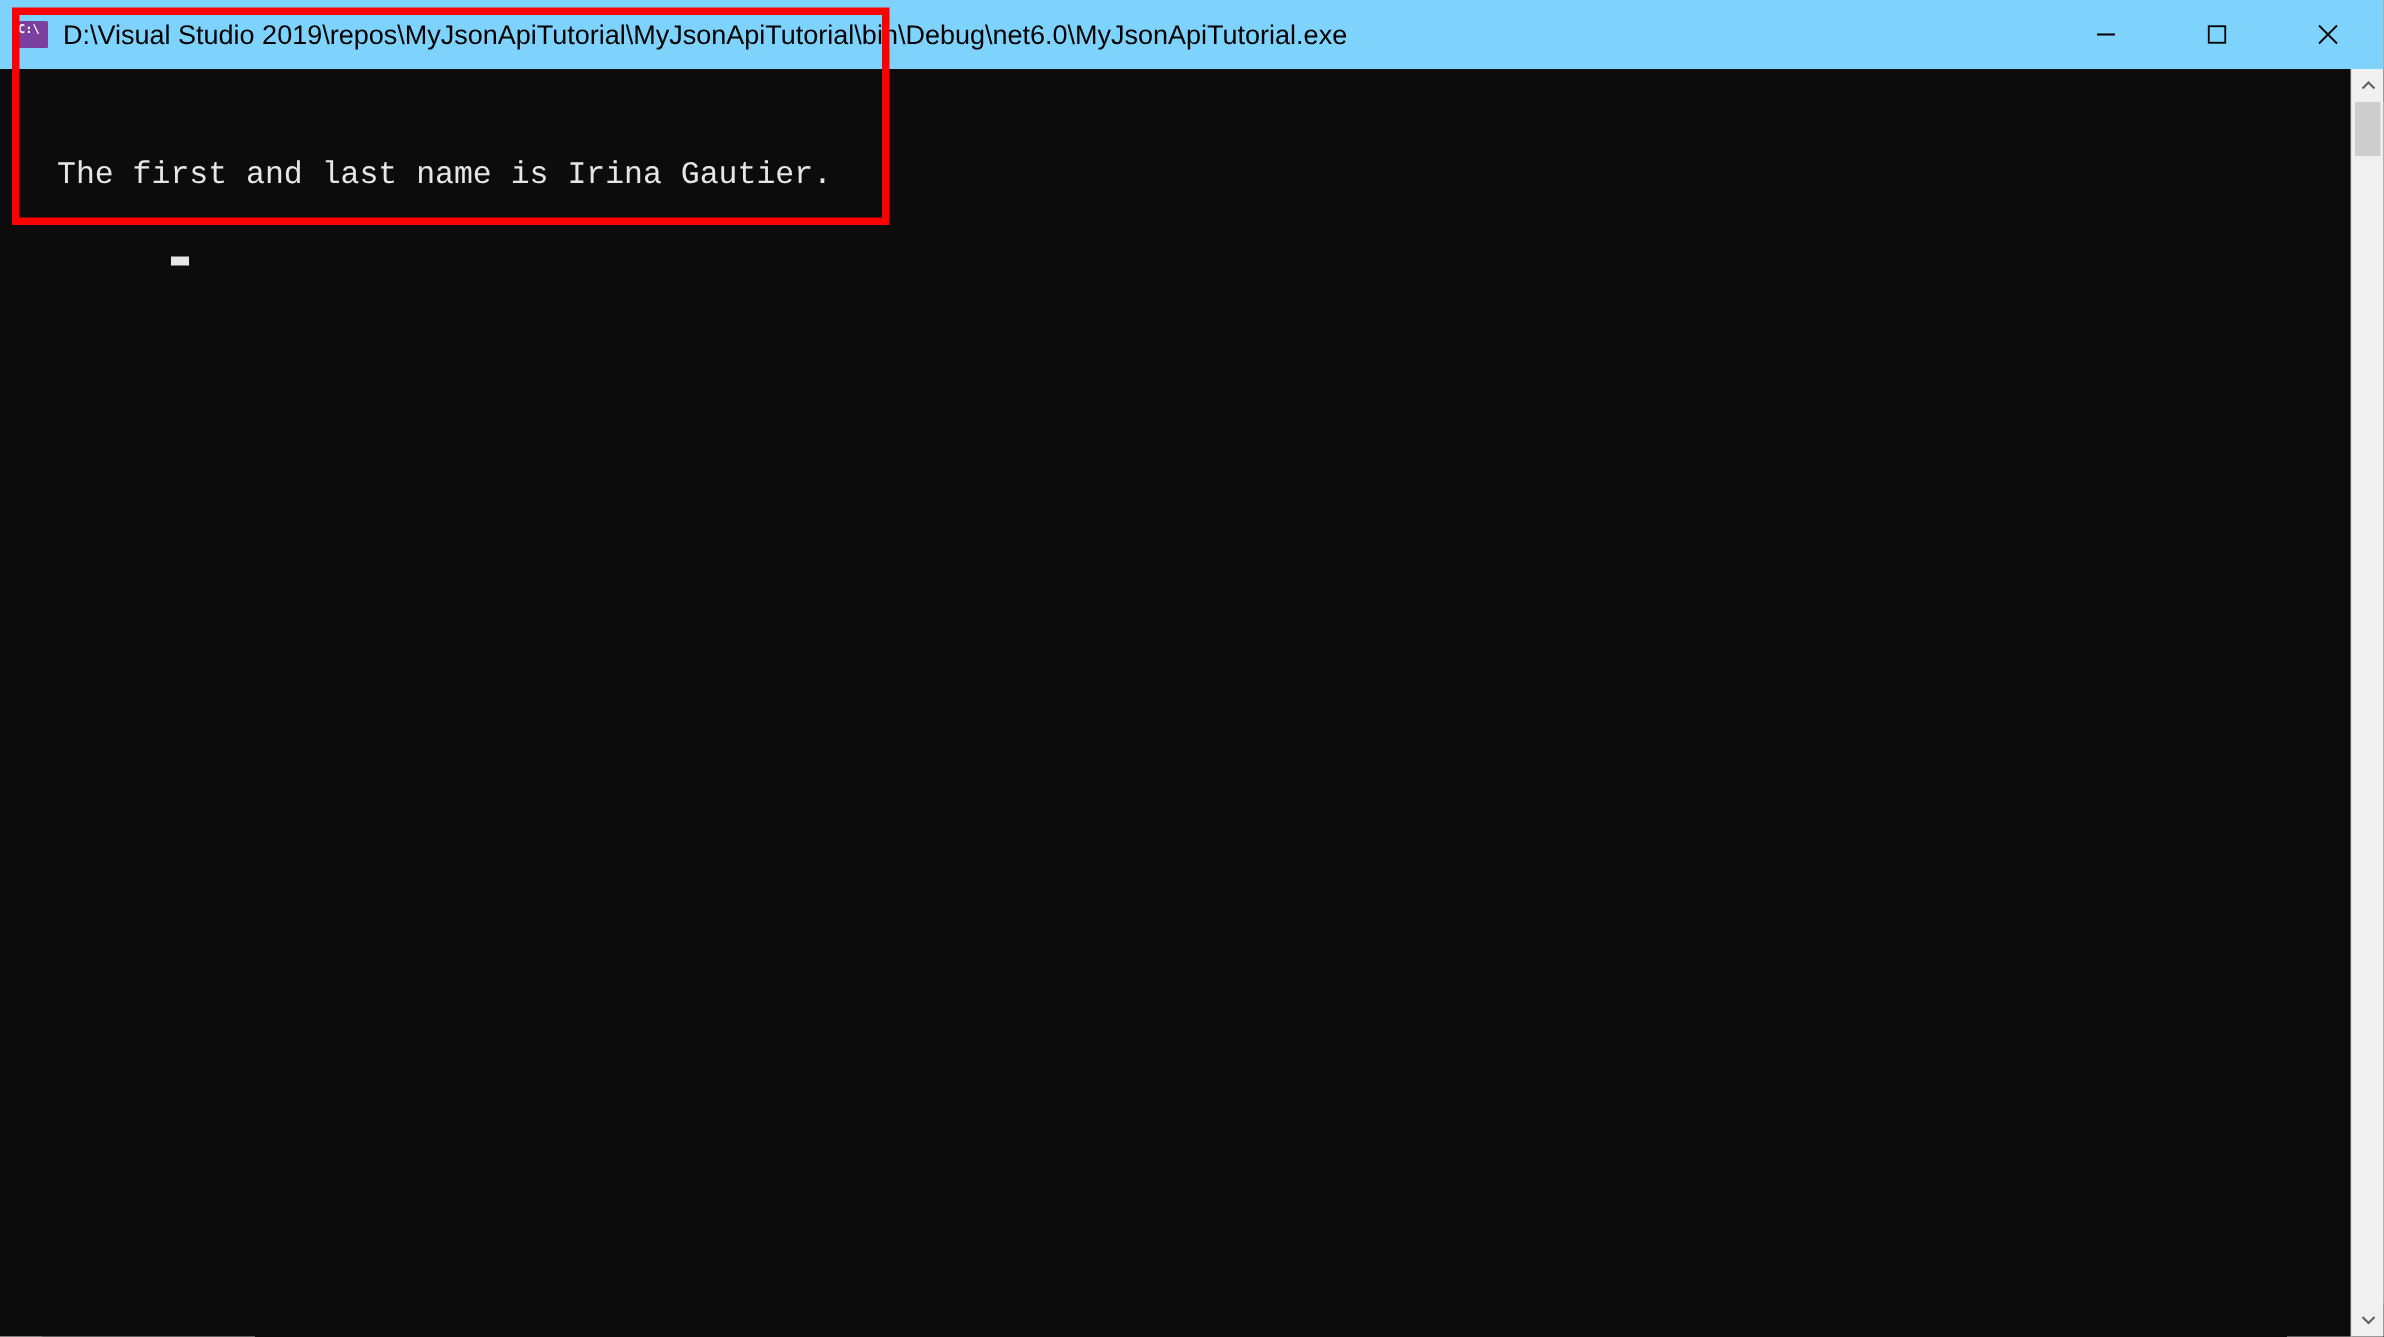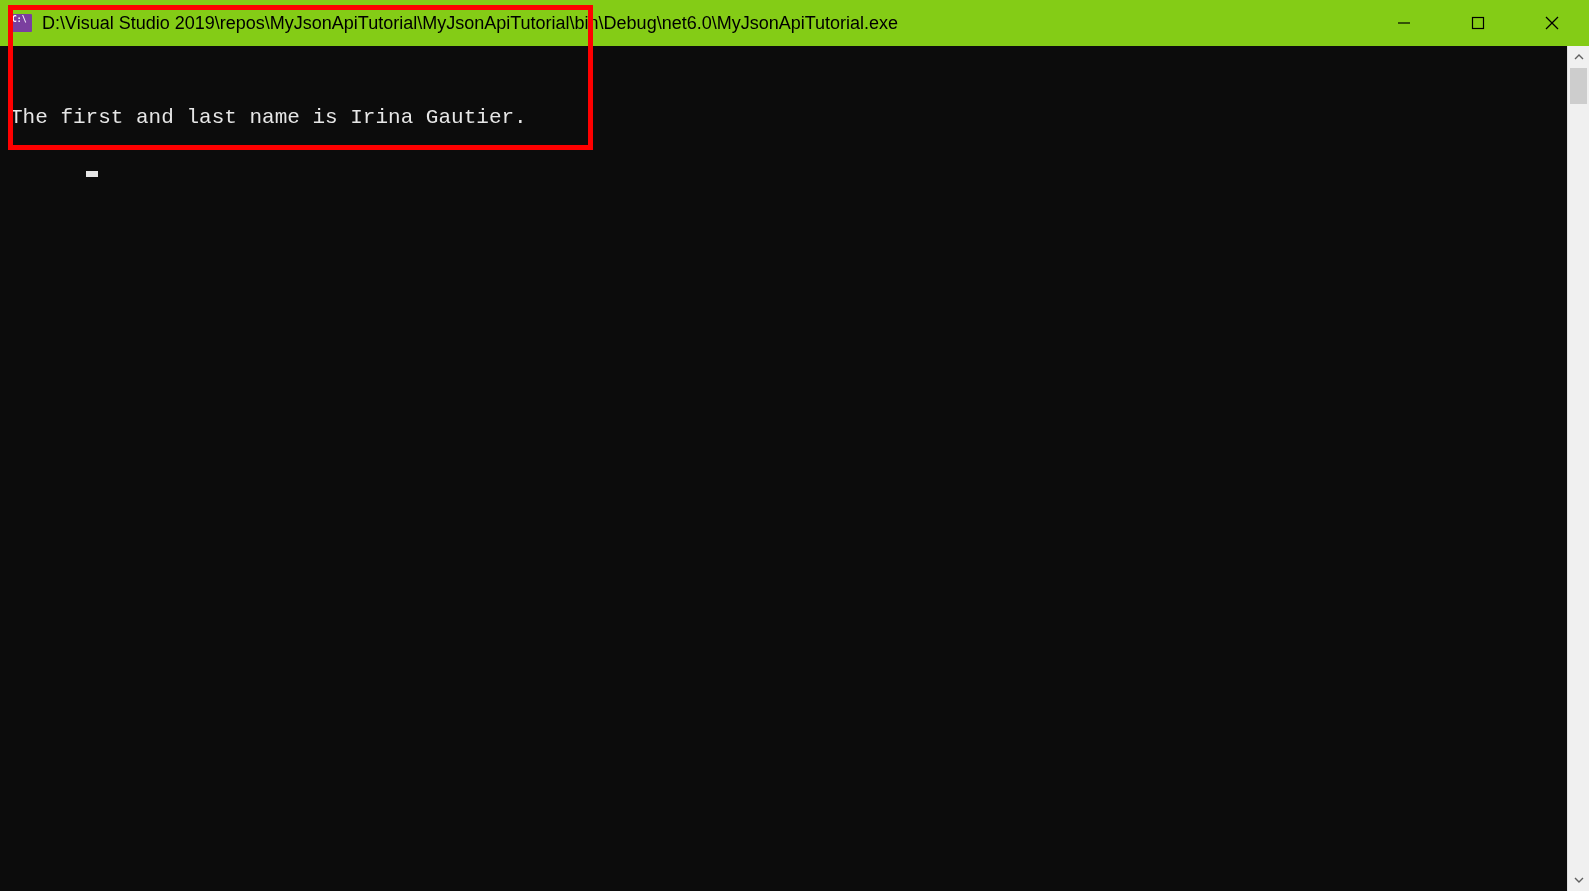--- a/index.html
+++ b/index.html
@@ -20,21 +20,21 @@
     .window {
       width: 100%;
       height: 100%;
       display: flex;
       flex-direction: column;
       background: #ffffff;
     }
 
     .titlebar {
       height: 46px;
-      background: #84cc16;
+      background: #7dd3fc;
       display: flex;
       align-items: center;
       padding-left: 10px;
       position: relative;
     }
 
     .app-icon {
       width: 22px;
       height: 18px;
       background: #7b3f9f;
@@ -82,20 +82,21 @@
     .win-btn svg {
       width: 14px;
       height: 14px;
     }
 
     .content-row {
       flex: 1;
       display: flex;
       background: #0c0c0c;
       min-height: 0;
+      padding-left: 28px;
     }
 
     .console-area {
       flex: 1;
       background: #0c0c0c;
       padding: 6px 10px;
       font-family: Consolas, "Courier New", monospace;
       font-size: 21px;
       color: #e6e6e6;
       line-height: 1.25;

